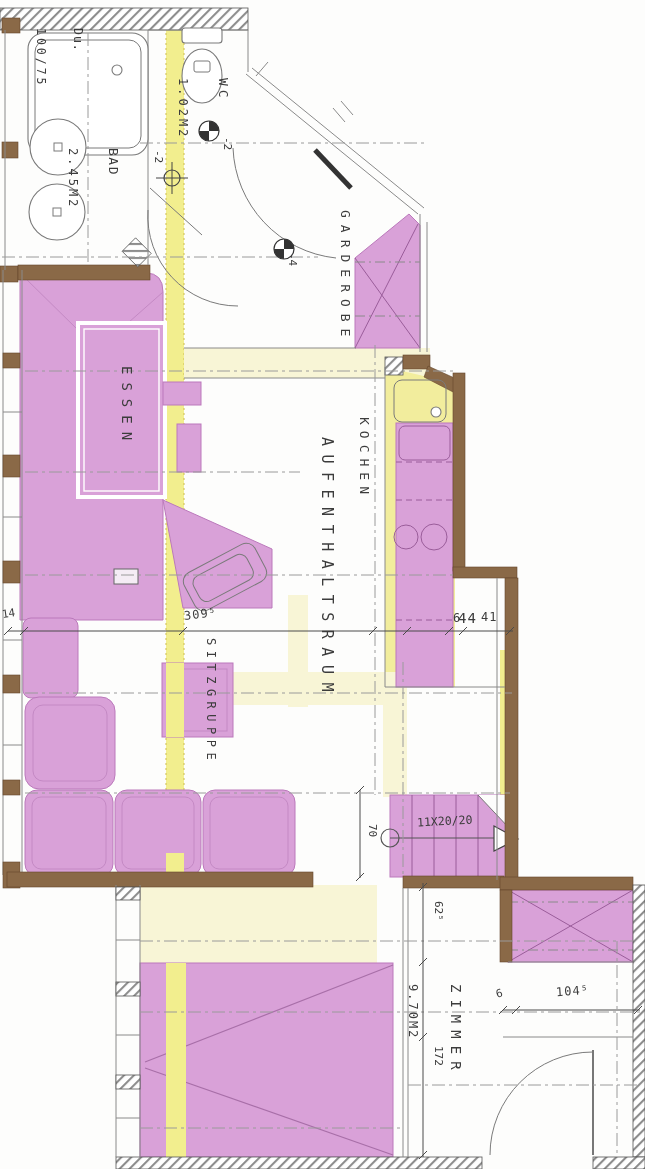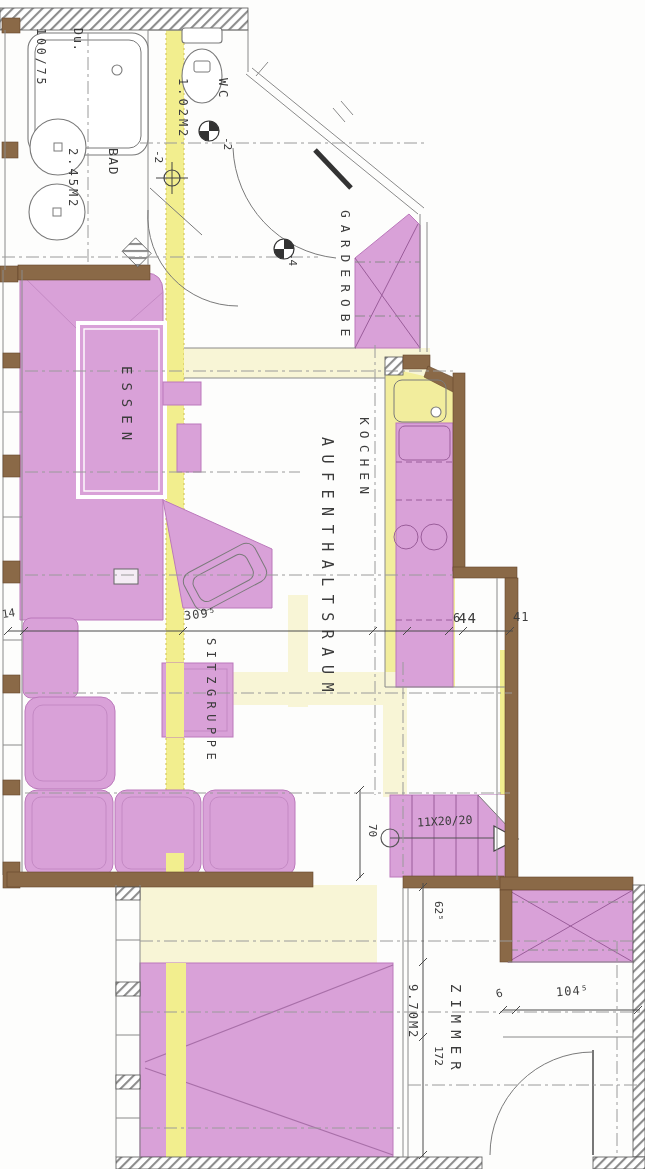--- a/index.html
+++ b/index.html
@@ -310,21 +310,21 @@
 <div class="lbl rot" style="left:217px;top:638px;font-size:12px;letter-spacing:5.5px;">SITZGRUPPE</div>
 <div class="lbl rot" style="left:493px;top:984px;font-size:14px;letter-spacing:7px;">
   <span>ZIMMER</span>
   <span style="font-size:12px;letter-spacing:2px;">9.70M2</span>
 </div>
 
 <div class="lbl" style="left:2px;top:608px;font-size:11px;transform:rotate(-8deg);">14</div>
 <div class="lbl" style="left:184px;top:608px;font-size:12px;transform:rotate(-7deg);letter-spacing:1px;">309⁵</div>
 <div class="lbl" style="left:414px;top:611px;font-size:14px;letter-spacing:1px;margin-left:44px;">44</div>
 <div class="lbl" style="left:453px;top:612px;font-size:12px;">6</div>
-<div class="lbl" style="left:481px;top:611px;font-size:12px;letter-spacing:1px;margin-left:32px;">41</div>
+<div class="lbl" style="left:481px;top:611px;font-size:12px;letter-spacing:1px;">41</div>
 <div class="lbl rot" style="left:378px;top:824px;font-size:11px;">70</div>
 <div class="lbl" style="left:417px;top:815px;font-size:11.5px;transform:rotate(-3deg);">11X20/20</div>
 <div class="lbl rot" style="left:444px;top:901px;font-size:11px;">62⁵</div>
 <div class="lbl rot" style="left:444px;top:1046px;font-size:11px;">172</div>
 <div class="lbl" style="left:496px;top:988px;font-size:11px;transform:rotate(-15deg);">6</div>
 <div class="lbl" style="left:556px;top:985px;font-size:12px;transform:rotate(-4deg);letter-spacing:1px;">104⁵</div>
 
 <div class="lbl rot" style="left:164px;top:150px;font-size:11px;">-2</div>
 <div class="lbl rot" style="left:233px;top:137px;font-size:11px;">-2</div>
 <div class="lbl rot" style="left:298px;top:253px;font-size:11px;">-4</div>

